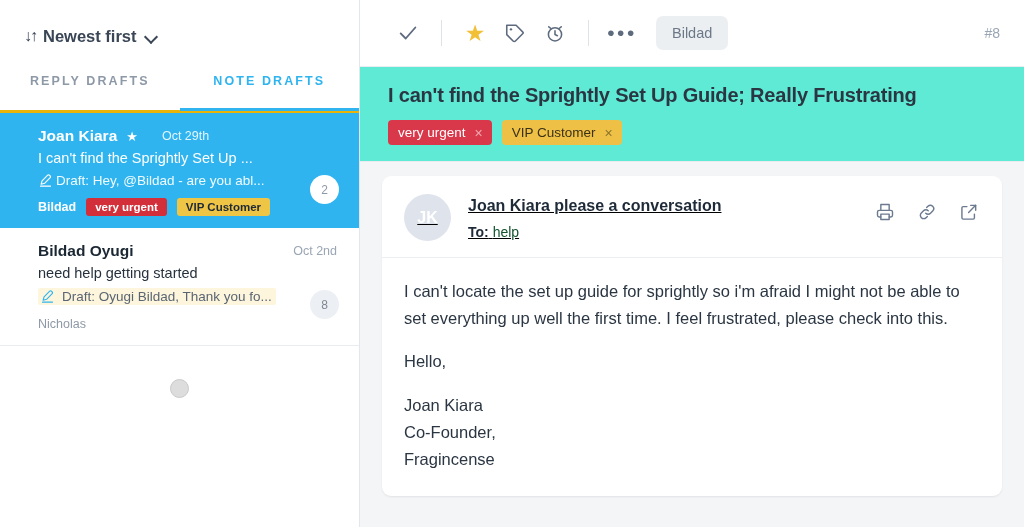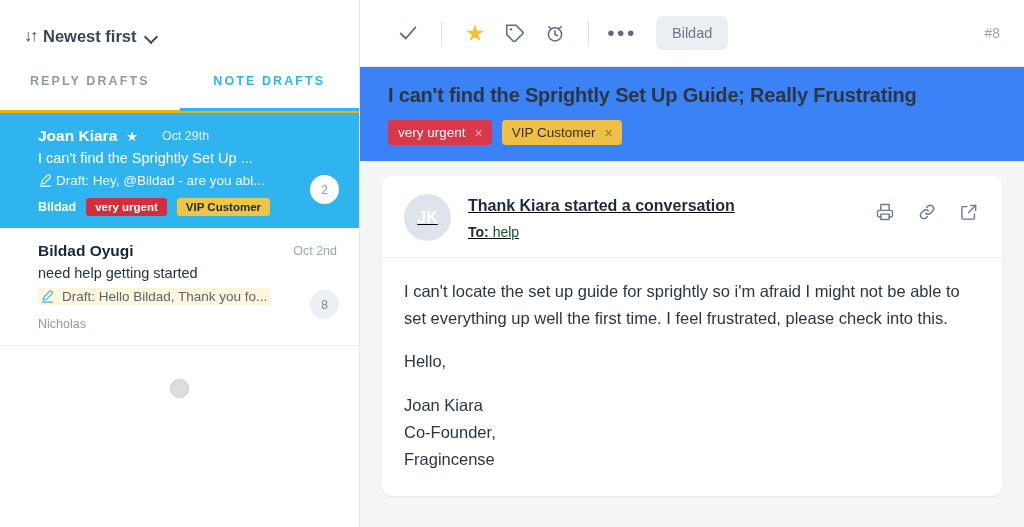--- a/index.html
+++ b/index.html
@@ -104,21 +104,21 @@
   }
   .tb-sep { width: 1px; height: 26px; background: #dfe3e8; margin: 0 13px; }
   .star-gold { color: #f2c037; font-size: 23px; line-height: 1; }
   .dots { letter-spacing: 2.5px; font-size: 21px; color: #5e6b7e; line-height: 0.6; }
   .assign-pill {
     margin-left: 14px; background: #eceff2; color: #6b7888;
     font-size: 14.5px; padding: 9px 16px; border-radius: 7px; cursor: pointer;
   }
   .conv-num { margin-left: auto; color: #9aa6b4; font-size: 14px; }
 
-  .subject-area { padding: 17px 28px 16px 28px; border-bottom: 1px solid #e8ebef; background: #3b82f6; }
+  .subject-area { padding: 17px 28px 16px 28px; border-bottom: 1px solid #e8ebef; background: #5eead4; }
   .subject { font-size: 20px; font-weight: bold; color: #2b3643; letter-spacing: -0.2px; }
   .subject-tags { display: flex; gap: 10px; margin-top: 13px; }
   .subject-tag {
     display: flex; align-items: center; gap: 9px;
     border-radius: 4px; padding: 5px 9px 5px 10px;
     font-size: 13.5px; font-weight: normal; cursor: pointer;
   }
   .tag-x { opacity: 0.55; font-size: 14px; line-height: 1; }
 
   .thread { flex: 1; background: #f4f5f7; padding: 14px 22px 0 22px; overflow: hidden; }
@@ -197,21 +197,21 @@
           <span class="row-name">Bildad Oyugi</span>
           <span class="row-date">Oct 2nd</span>
         </div>
         <div class="row-subject">need help getting started</div>
         <div class="row-draft">
           <span class="draft-hl">
             <svg class="pencil" viewBox="0 0 24 24" fill="none" stroke="#2fb4f0" stroke-width="1.8" stroke-linecap="round" stroke-linejoin="round">
               <path d="M15.5 3.5l-9 9L5 18l5.5-1.5 9-9a1.9 1.9 0 0 0 0-2.7l-1.3-1.3a1.9 1.9 0 0 0-2.7 0z"></path>
               <line x1="4" y1="21" x2="20" y2="21"></line>
             </svg>
-            <span>Draft: Hello Bildad, Thank you fo...</span>
+            <span>Draft: Oyugi Bildad, Thank you fo...</span>
           </span>
         </div>
         <div class="row-foot">
           <span class="assignee">Nicholas</span>
         </div>
         <div class="badge on-white">8</div>
       </div>
 
       <div class="spinner-wrap">
         <div class="spinner"></div>
@@ -265,21 +265,21 @@
           <span class="tag-x">×</span>
         </div>
       </div>
     </div>
 
     <div class="thread">
       <div class="card">
         <div class="card-head">
           <div class="avatar">JK</div>
           <div class="head-text">
-            <div class="head-title">Thank Kiara started a conversation</div>
+            <div class="head-title">Joan Kiara please a conversation</div>
             <div class="head-to">
               <span>To:</span>
               <span class="val">help</span>
             </div>
           </div>
           <div class="head-actions">
             <div class="tb-icon">
               <svg width="20" height="20" viewBox="0 0 24 24" fill="none" stroke="#6b7a8f" stroke-width="1.7" stroke-linecap="round" stroke-linejoin="round">
                 <polyline points="7 9 7 3 17 3 17 9"></polyline>
                 <path d="M7 18H5a2 2 0 0 1-2-2v-4a2 2 0 0 1 2-2h14a2 2 0 0 1 2 2v4a2 2 0 0 1-2 2h-2"></path>

